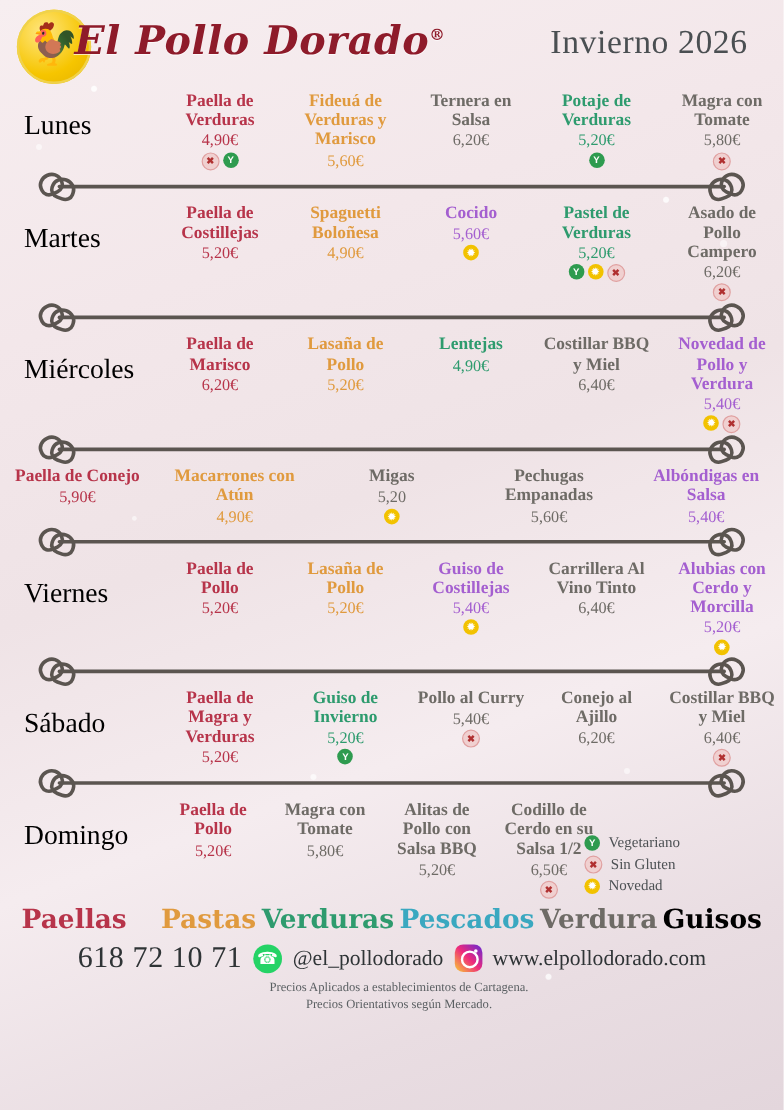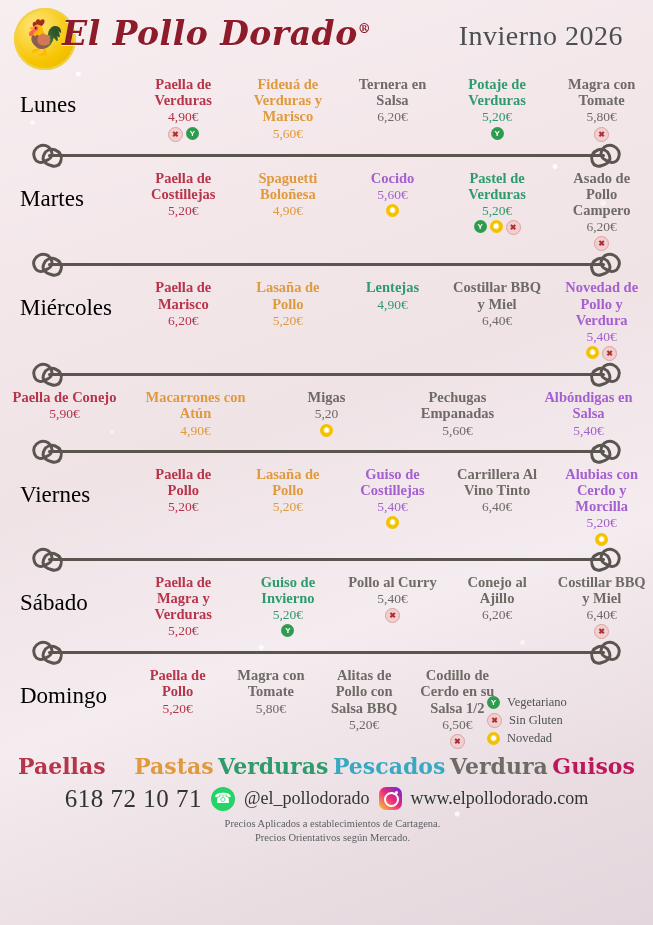--- a/index.html
+++ b/index.html
@@ -393,21 +393,21 @@
         </div>
       </div>
     </div>
 
   <div class="cats" id="cats-root">
       <span style="color: rgb(183, 52, 74);">Paellas</span>
       <span style="color: rgb(224, 154, 62); margin-left: 24px;">Pastas</span>
       <span style="color: rgb(46, 155, 110);">Verduras</span>
       <span style="color: rgb(58, 168, 192);">Pescados</span>
       <span style="color: rgb(110, 107, 102);">Verdura</span>
-      <span style="color: #be185d;">Guisos</span>
+      <span style="color: #000000;">Guisos</span>
     </div>
 
   <div class="contact">
     <span class="phone">618 72 10 71</span>
     <span class="wa">☎</span>
     <span class="handle">@el_pollodorado</span>
     <span class="ig"></span>
     <span class="web">www.elpollodorado.com</span>
   </div>
 

